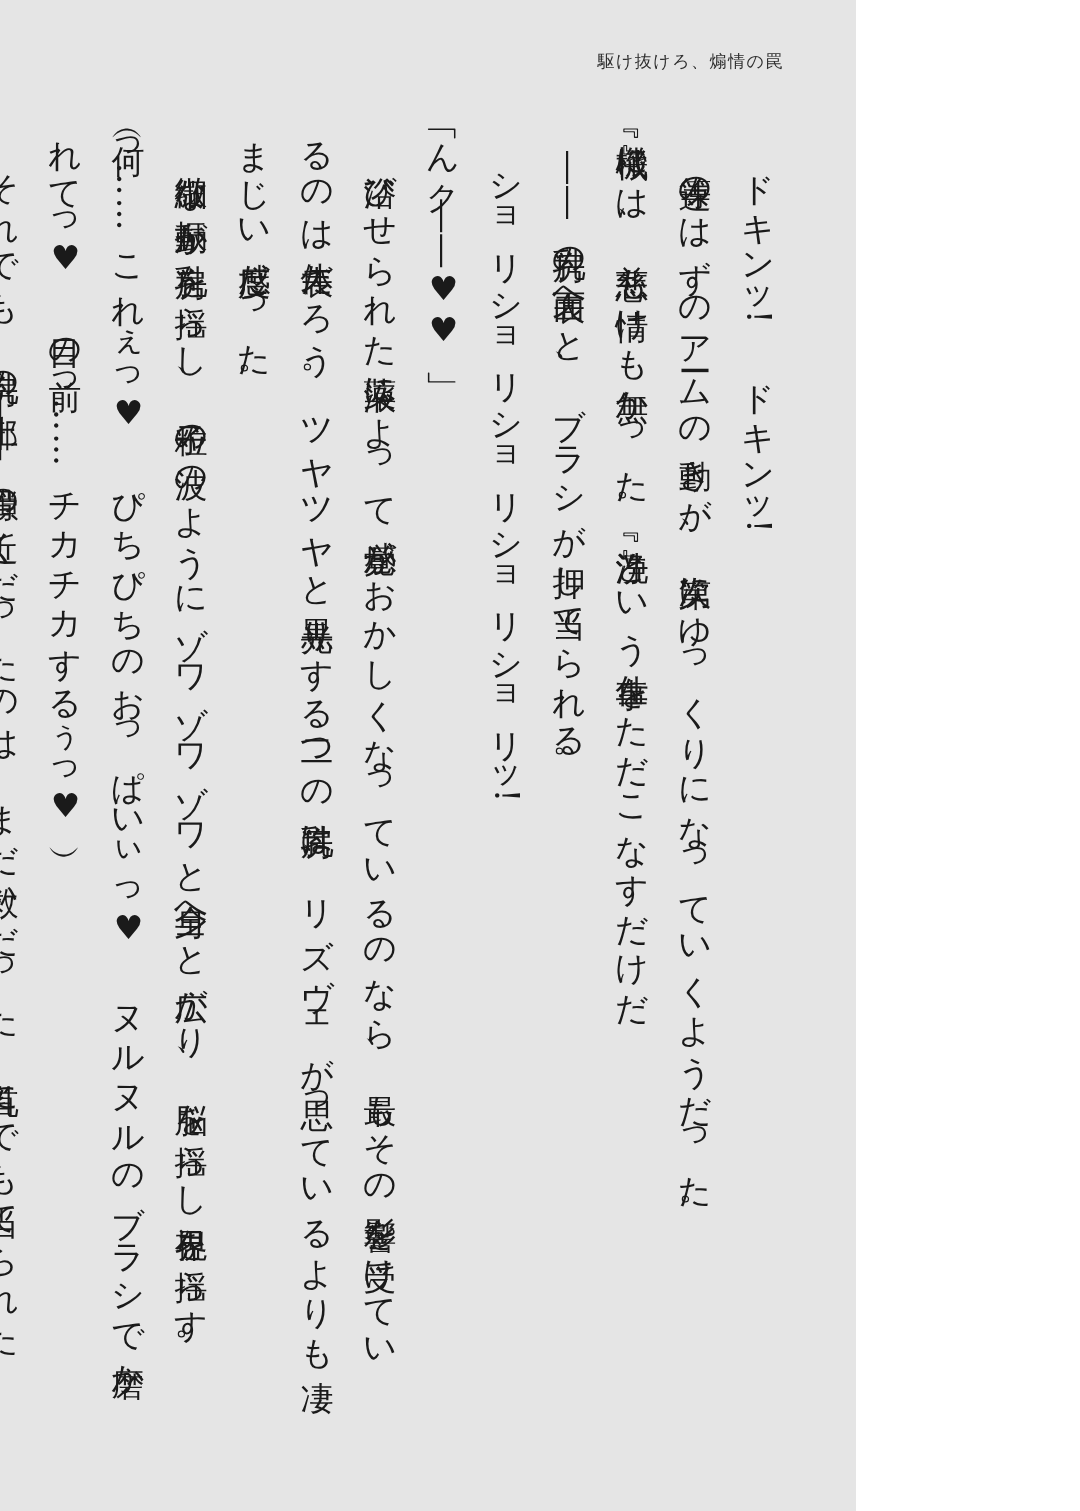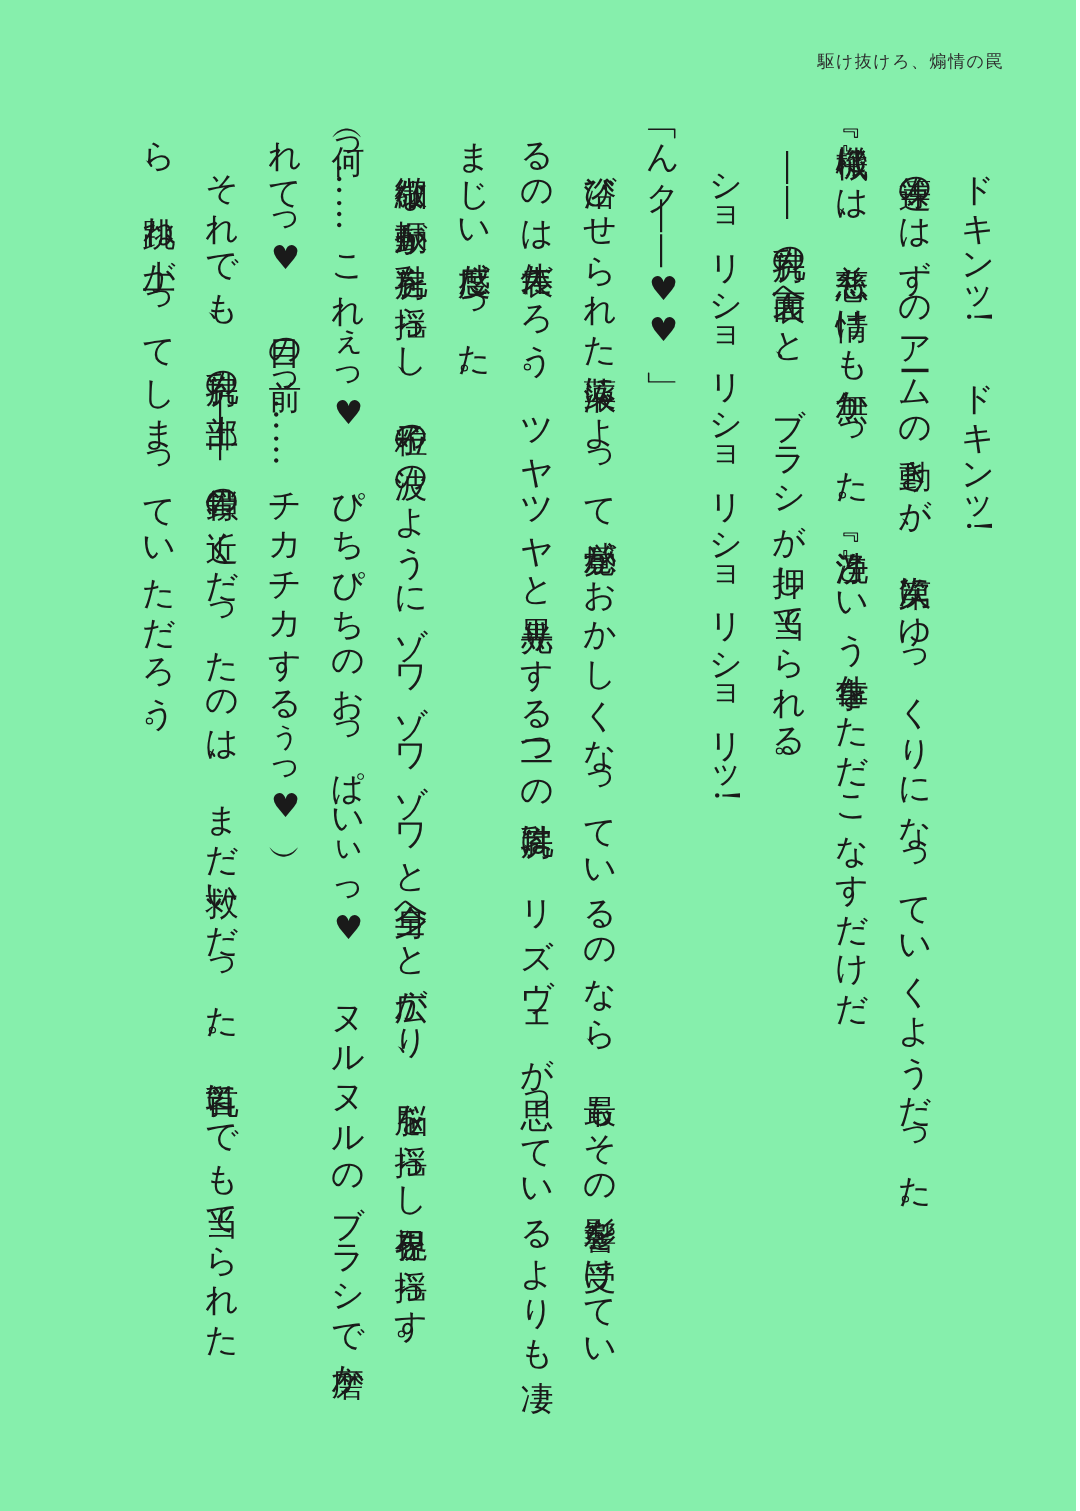--- a/index.html
+++ b/index.html
@@ -1,23 +1,23 @@
 <!DOCTYPE html>
 <html lang="ja"><head>
 <meta charset="utf-8">
 <style>
   * { margin: 0; padding: 0; box-sizing: border-box; }
   html, body { width: 1080px; height: 1511px; }
   body { background: #ffffff; }
 
   .page {
     position: relative;
-    width: 1076px;
+    width: 856px;
     height: 1511px;
-    background: #86efac;
+    background: #e5e5e5;
     color: #1c1c1c;
     font-family: "DejaVu Serif", "Liberation Serif", serif;
     overflow: hidden;
   }
 
   
   .running-title {
     position: absolute;
     top: 50px;
     right: 72px;

